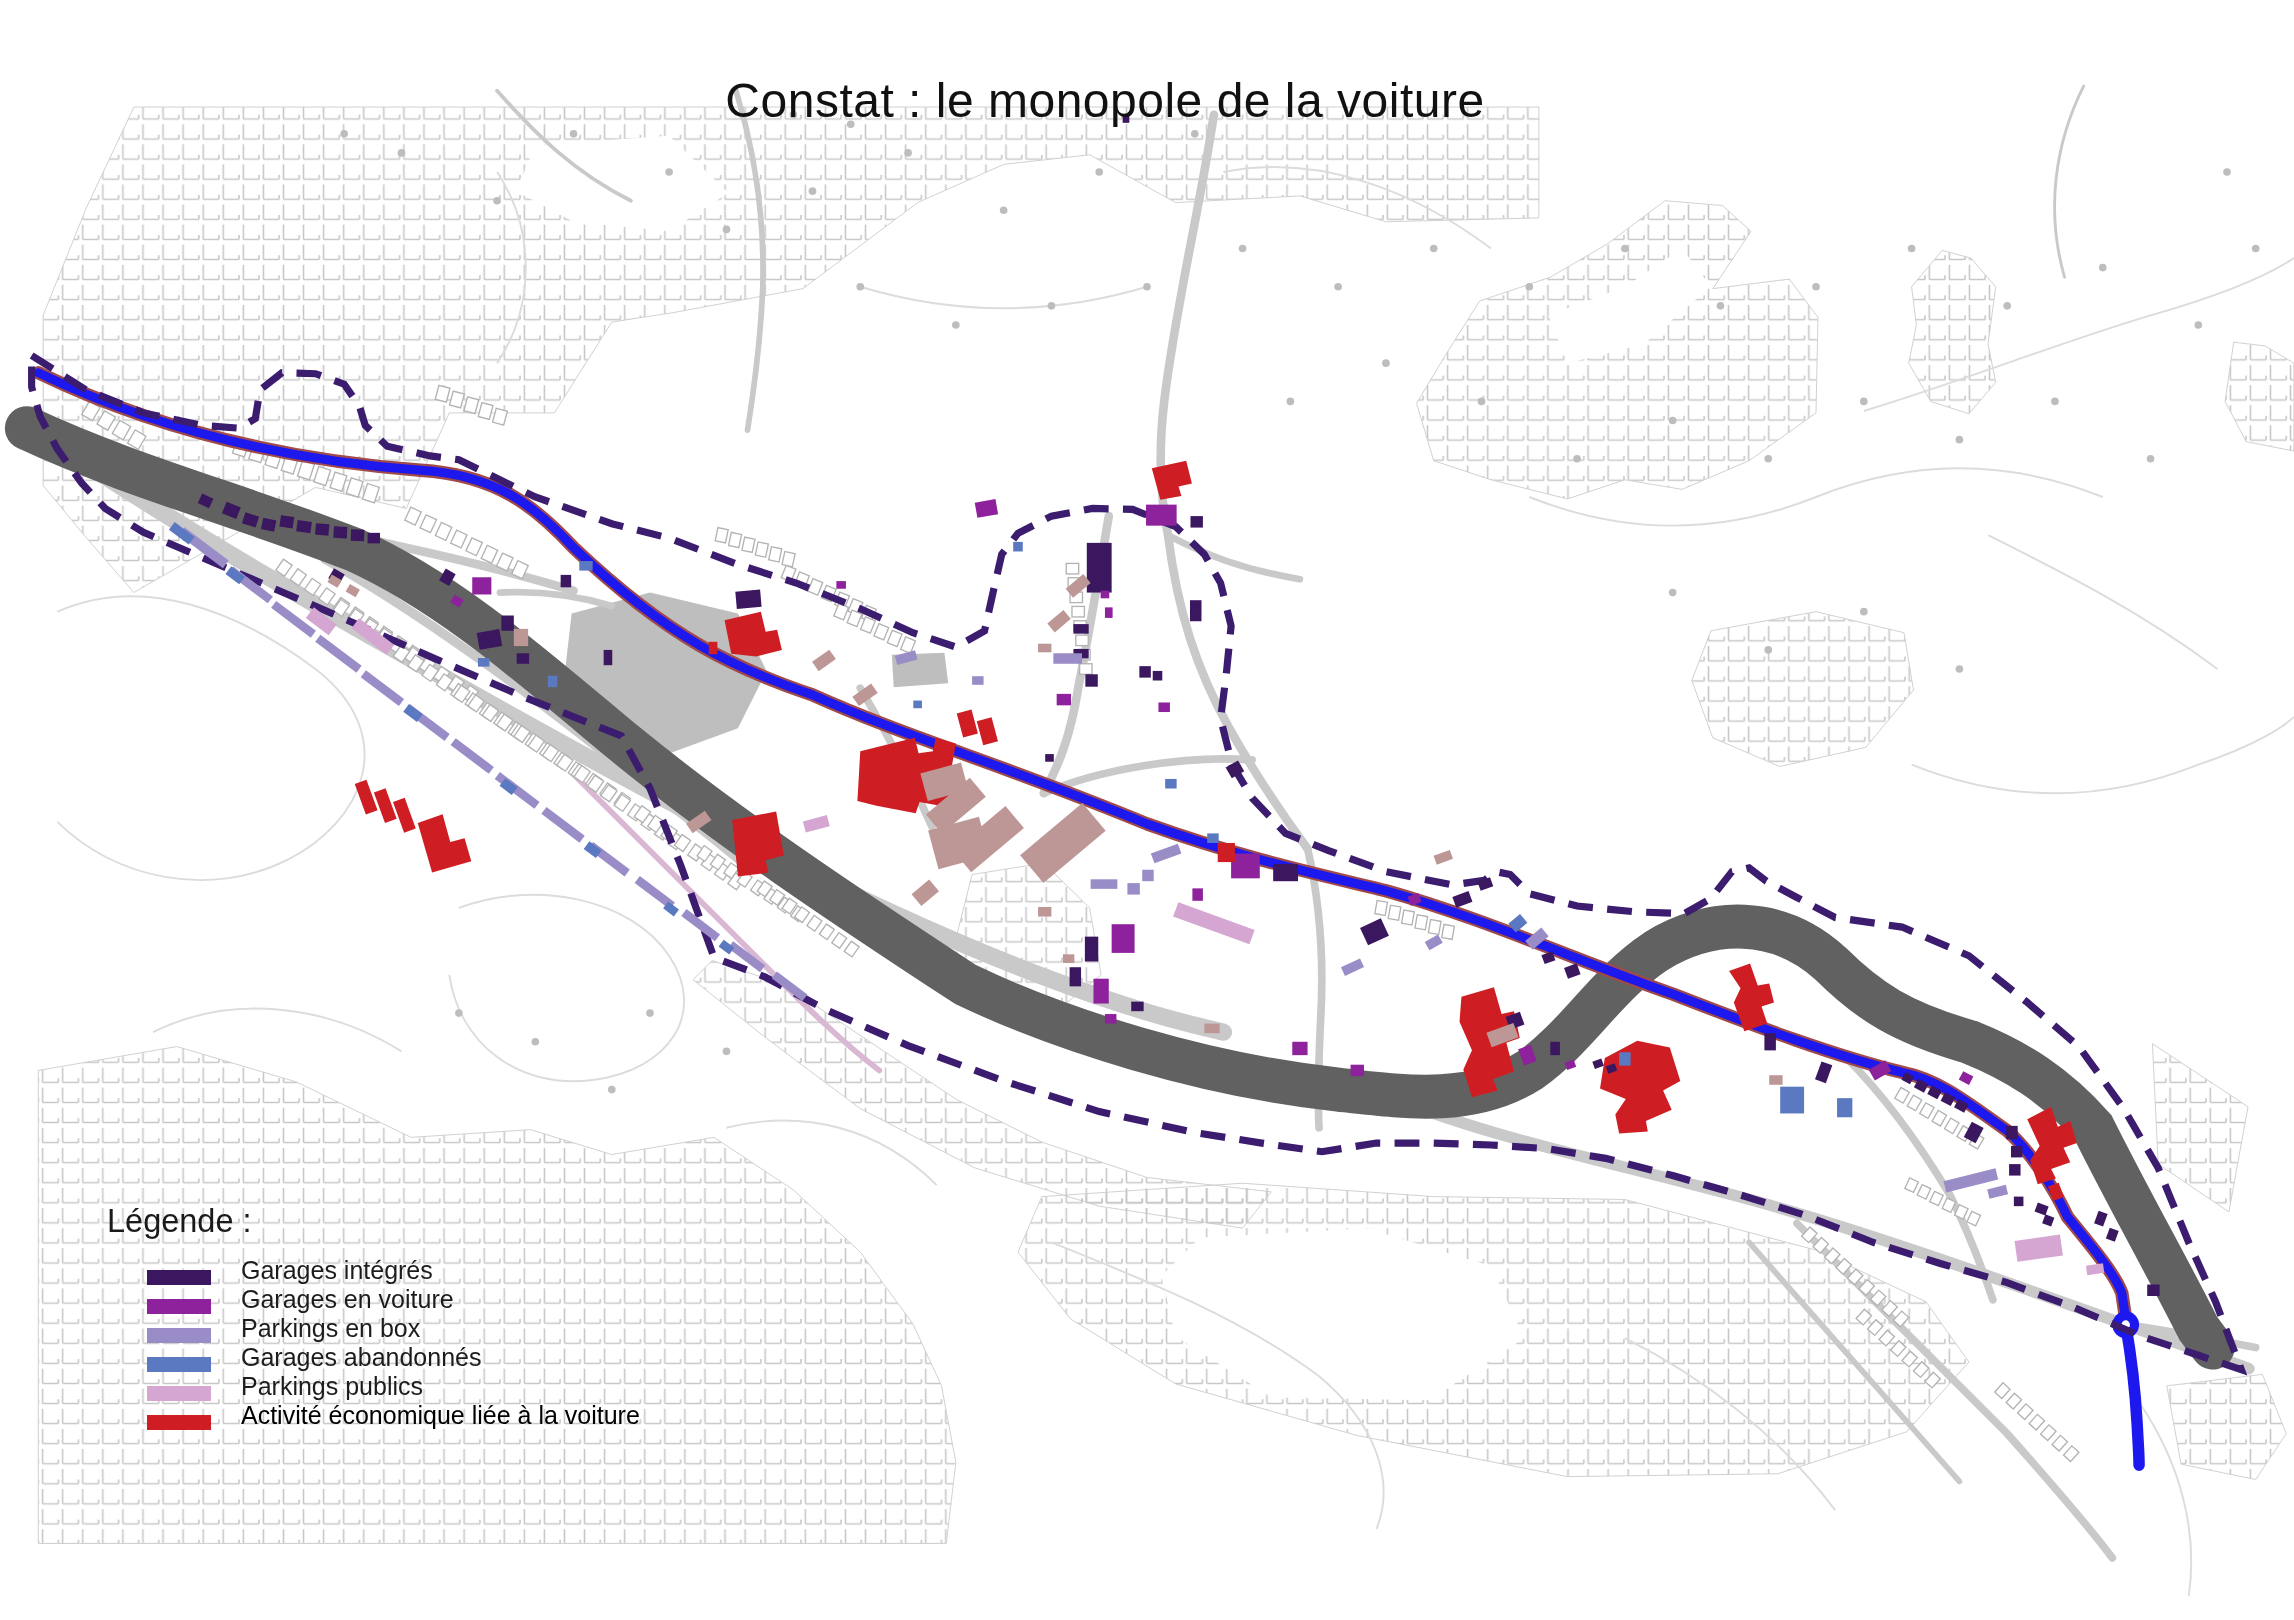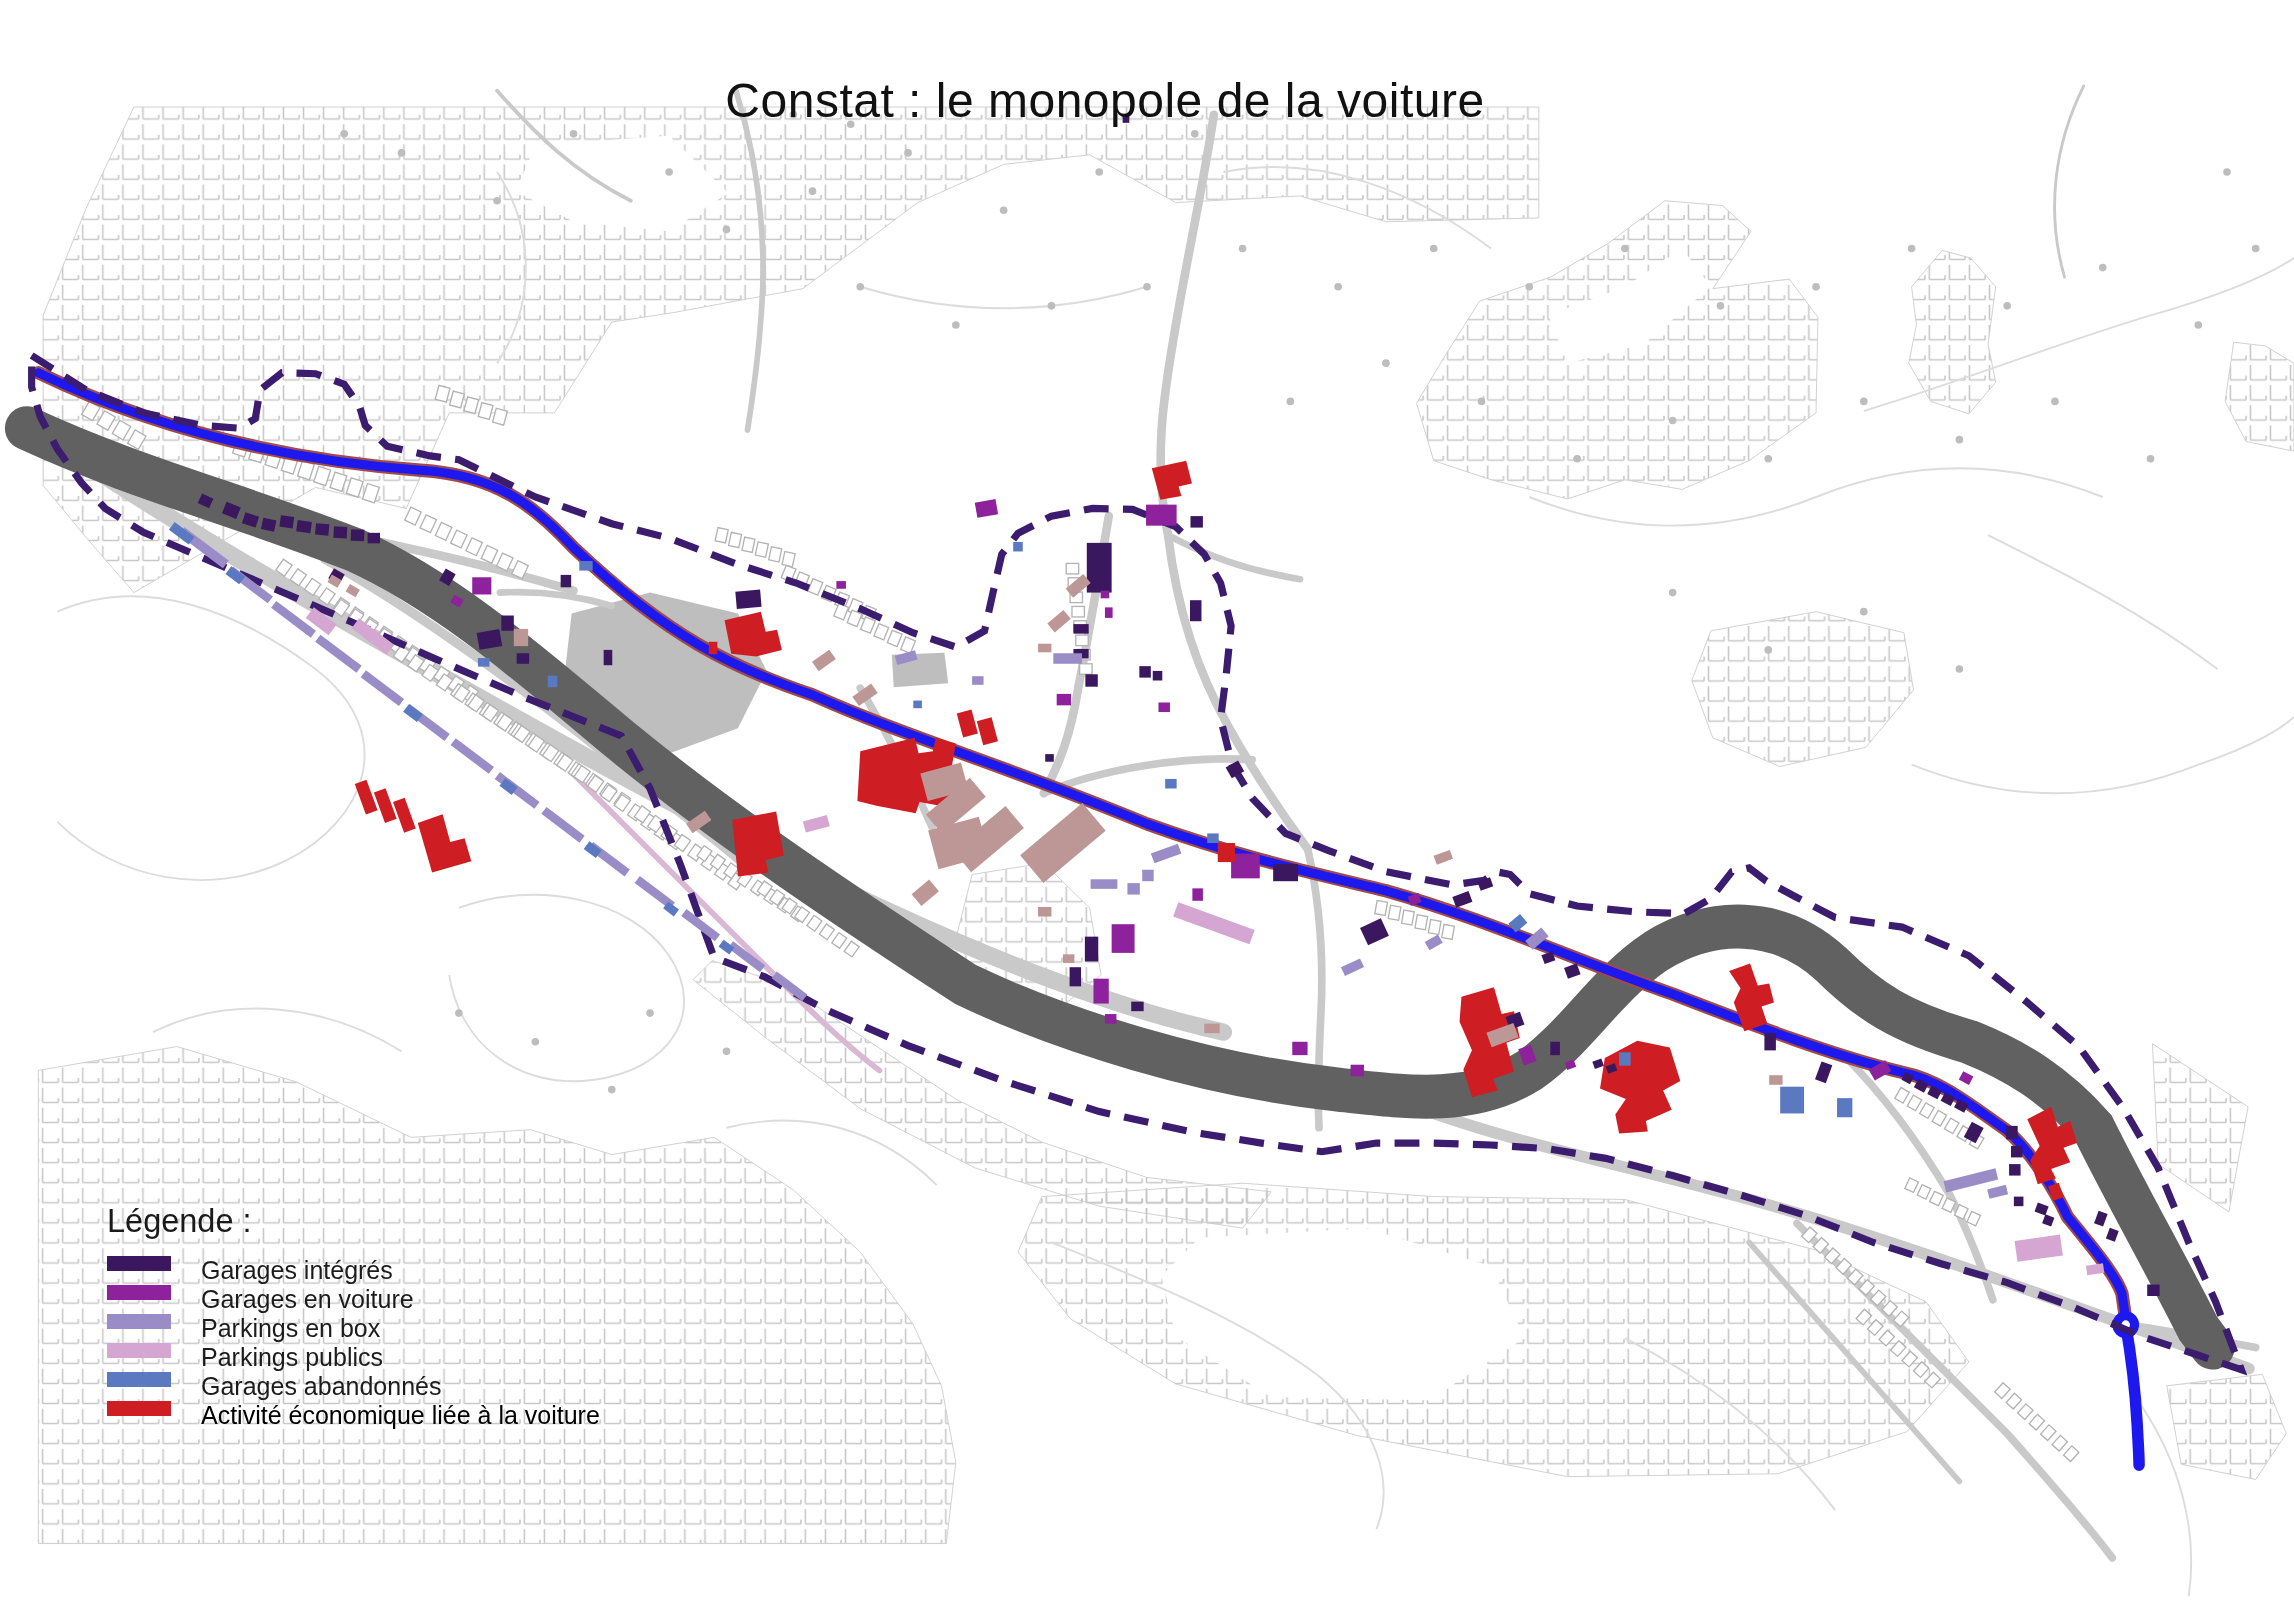--- a/index.html
+++ b/index.html
@@ -3,21 +3,21 @@
 <meta charset="utf-8">
 <style>
   html,body{margin:0;padding:0;background:#ffffff;}
   .page{position:relative;width:2294px;height:1620px;background:#ffffff;overflow:hidden;
         font-family:"Liberation Sans", sans-serif;}
   .map-title{position:absolute;left:0;top:73px;width:2210px;text-align:center;
              font-size:48px;color:#111;letter-spacing:0.5px;}
   #map{position:absolute;left:0;top:0;}
   .legend{position:absolute;left:107px;top:1203px;width:726px;}
   .legend-heading{font-size:32.5px;color:#1a1a1a;margin-bottom:16px;}
-  .legend-row{display:flex;align-items:flex-start;height:29px;}
+  .legend-row{display:flex;align-items:flex-end;height:29px;margin-left:40px;}
   .legend-swatch{width:64px;height:15.3px;margin-right:30px;flex:0 0 auto;}
   .legend-label{font-size:25px;color:#1c1c1c;white-space:nowrap;}
   .legend-row.bold .legend-label{font-weight:normal;color:#000;}
 </style>
 </head>
 <body>
 
 <div class="page">
   <svg id="map" width="2294" height="1620" viewBox="0 0 2400 1695">
       <defs>
@@ -507,26 +507,26 @@
     </div>
     <div class="legend-row">
       <div class="legend-swatch" style="background: rgb(142, 33, 156);"></div>
       <div class="legend-label">Garages en voiture</div>
     </div>
     <div class="legend-row">
       <div class="legend-swatch" style="background: rgb(154, 141, 199);"></div>
       <div class="legend-label">Parkings en box</div>
     </div>
     <div class="legend-row">
+      <div class="legend-swatch" style="background: rgb(91, 121, 192);"></div>
+      <div class="legend-label">Garages abandonnés</div>
+    </div>
+    <div class="legend-row">
       <div class="legend-swatch" style="background: rgb(213, 166, 209);"></div>
       <div class="legend-label">Parkings publics</div>
-    </div>
-    <div class="legend-row">
-      <div class="legend-swatch" style="background: rgb(91, 121, 192);"></div>
-      <div class="legend-label">Garages abandonnés</div>
     </div>
     <div class="legend-row bold">
       <div class="legend-swatch" style="background: rgb(207, 30, 35);"></div>
       <div class="legend-label">Activité économique liée à la voiture</div>
     </div>
   </div>
 </div>
 
 
 </body></html>

